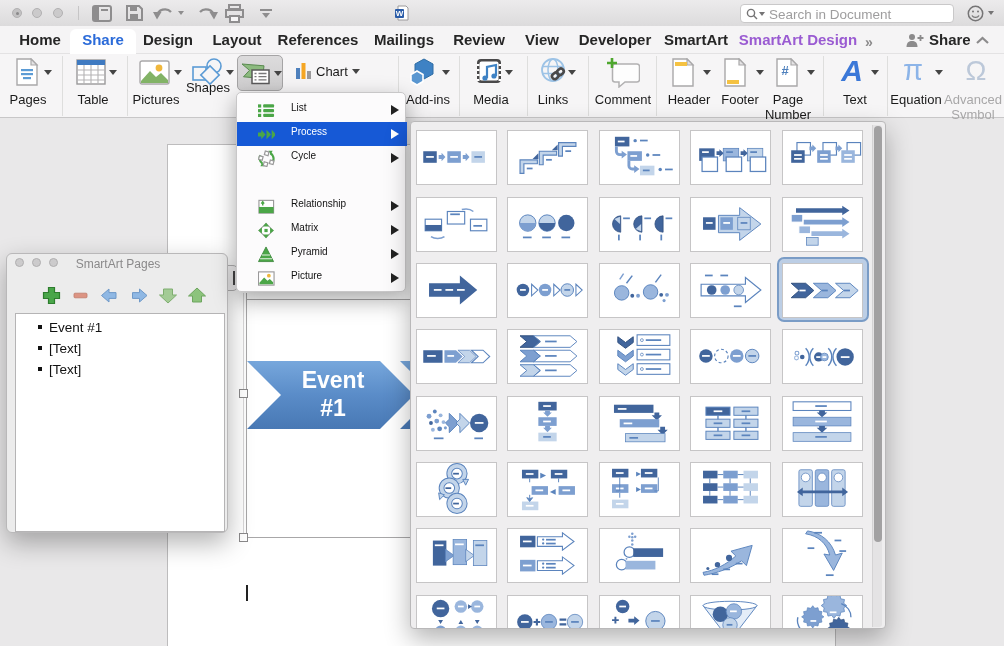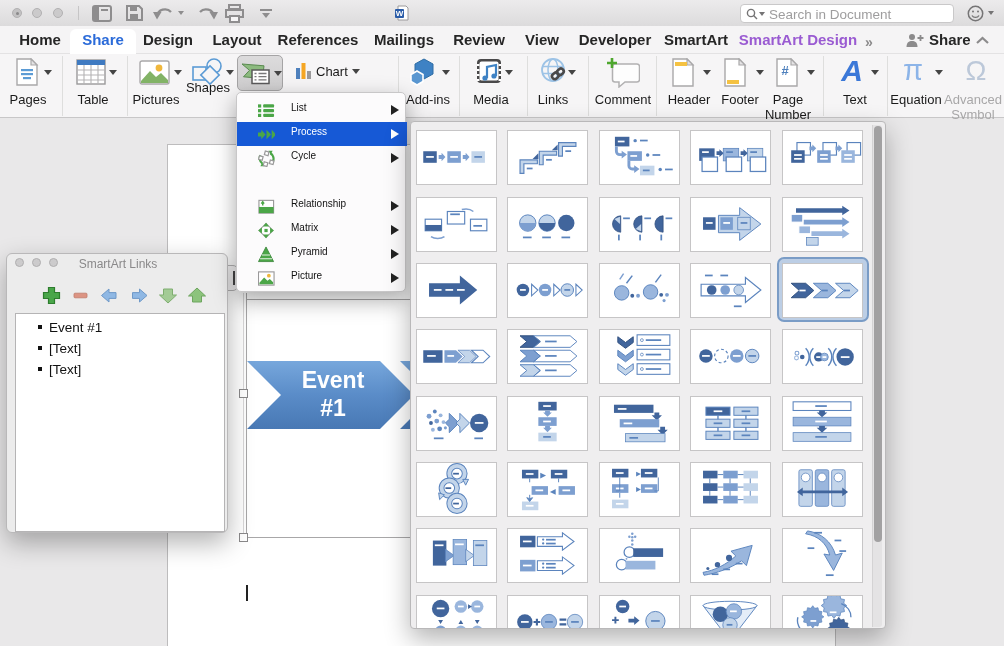--- a/index.html
+++ b/index.html
@@ -248,21 +248,21 @@
 <text x="87" y="56" font-size="23" font-weight="bold" fill="#fff" text-anchor="middle" font-family="Liberation Sans">#1</text>
 </svg>
 <div class="abs" style="left:246px;top:466px;width:1.5px;height:16px;background:#222;"></div>
 </div>
 <div class="abs" style="left:224px;top:265px;width:14px;height:26px;background:#fbfafb;border:1px solid #b9b8b9;border-radius:0 5px 5px 0;"></div>
 <div class="abs" style="left:233px;top:271px;width:2px;height:14px;background:#4a494a;"></div>
 <div id="satp" class="abs">
 <div class="ptl abs" style="left:8px;"></div>
 <div class="ptl abs" style="left:25px;"></div>
 <div class="ptl abs" style="left:42px;"></div>
-<div class="abs" style="left:111px;top:3px;transform:translateX(-50%);font-size:12px;color:#8a898a;">SmartArt Links</div>
+<div class="abs" style="left:111px;top:3px;transform:translateX(-50%);font-size:12px;color:#8a898a;">SmartArt Pages</div>
 <svg class="abs" style="left:31px;top:33px;" width="170" height="17" viewBox="0 0 170 17">
 <path d="M10.5 0.5 h6 v5 h5 v6 h-5 v5 h-6 v-5 h-5 v-6 h5 z" fill="#4aa64a" stroke="#2e7d2e" stroke-width="1.2"></path>
 <rect x="36" y="6.2" width="13" height="4.6" rx="1" fill="#dc9483" stroke="#c07b6a" stroke-width="0.8"></rect>
 <polygon points="63.5,8.5 71,2 71,5.6 78,5.6 78,11.4 71,11.4 71,15" fill="#8fb8e4" stroke="#6f99c8" stroke-width="1"></polygon>
 <polygon points="109,8.5 101.5,2 101.5,5.6 94.5,5.6 94.5,11.4 101.5,11.4 101.5,15" fill="#8fb8e4" stroke="#6f99c8" stroke-width="1"></polygon>
 <polygon points="125.5,2 134.5,2 134.5,8 138.5,8 130,16 121.5,8 125.5,8" fill="#a3cb95" stroke="#7fae70" stroke-width="1"></polygon>
 <polygon points="154.5,15 163.5,15 163.5,9 167.5,9 159,1 150.5,9 154.5,9" fill="#8cc37c" stroke="#6da55e" stroke-width="1"></polygon>
 </svg>
 <div class="abs" style="left:8px;top:59px;width:210px;height:219px;background:#fff;border:1px solid #b5b4b5;"></div>
 <div class="abs" style="left:31px;top:71px;width:4px;height:4px;background:#111;"></div>

